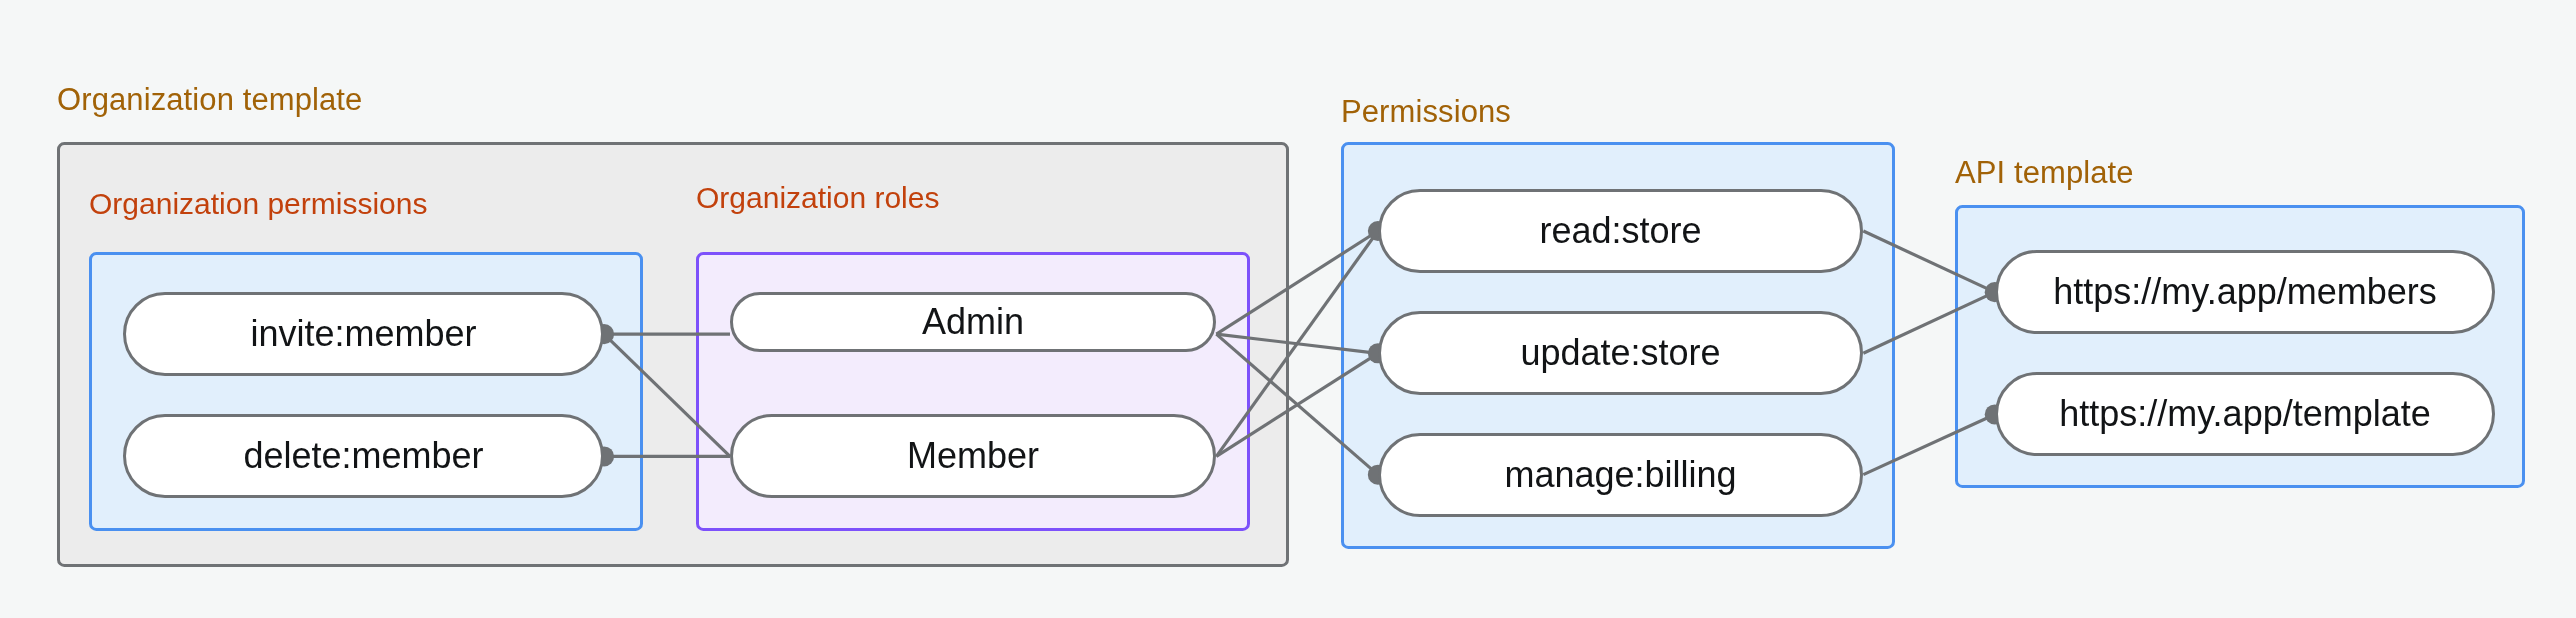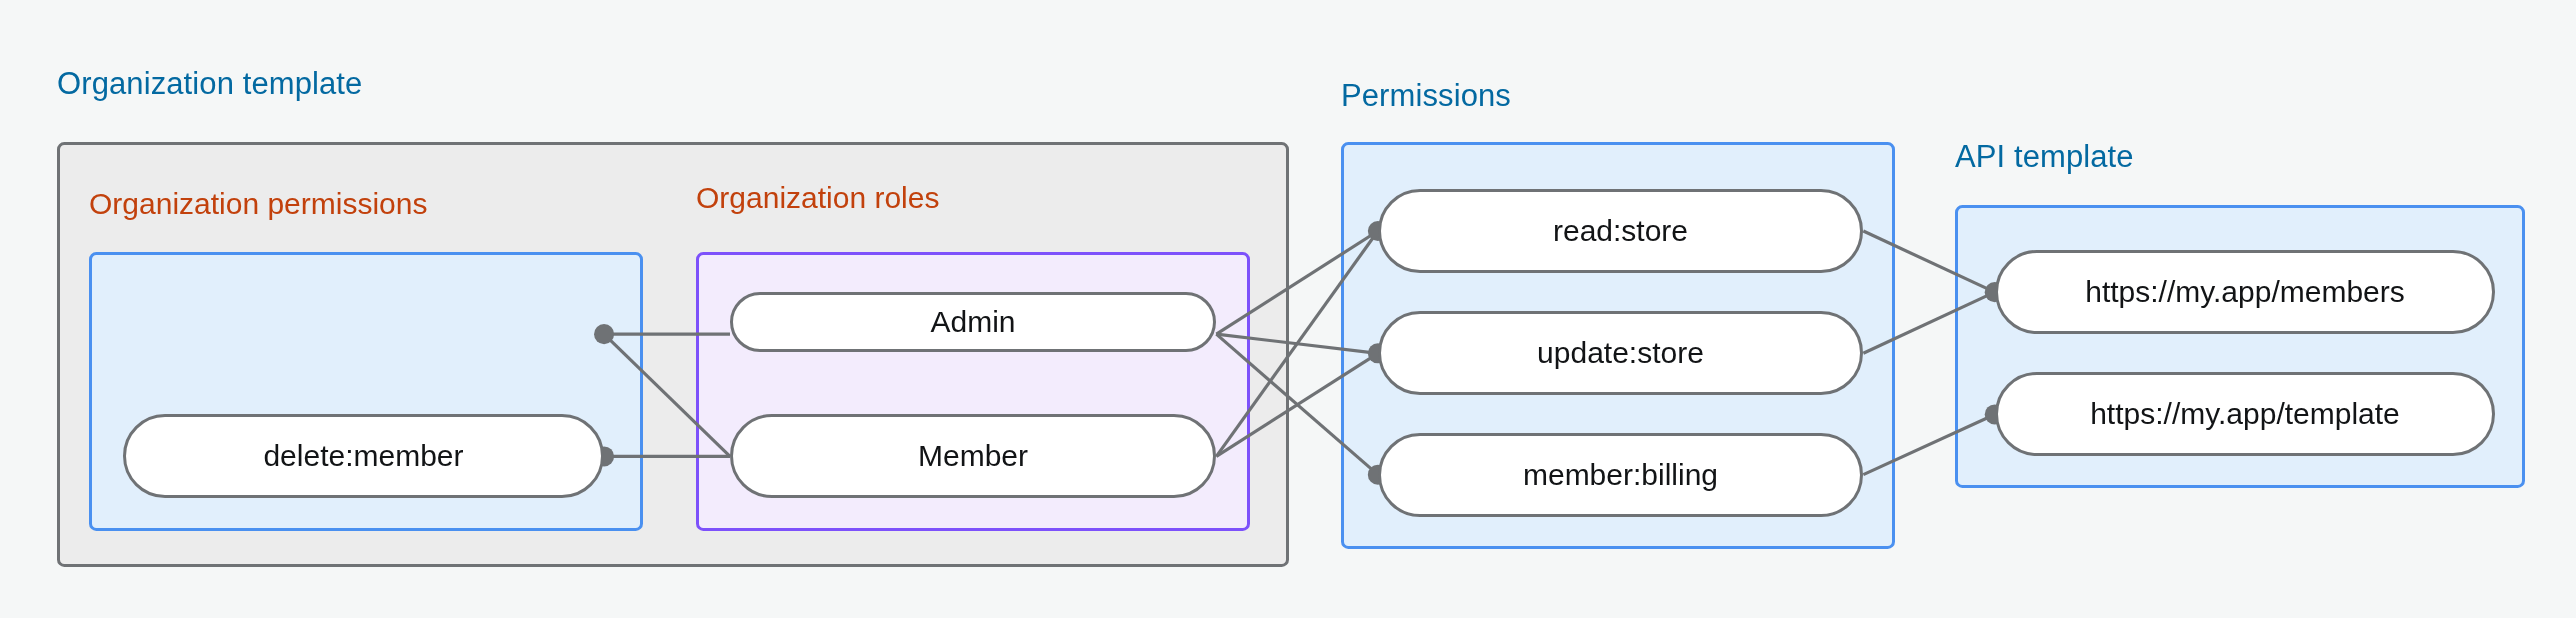--- a/index.html
+++ b/index.html
@@ -15,23 +15,24 @@
     background: #f5f7f7;
     font-family: "Liberation Sans", "DejaVu Sans", sans-serif;
     overflow: hidden;
   }
 
   
   .group-label {
     position: absolute;
     font-size: 31px;
     line-height: 1;
-    color: #0369a1;
+    color: #a16207;
     white-space: nowrap;
     letter-spacing: 0.1px;
+    margin-top: 16px;
   }
   .sub-label {
     position: absolute;
     font-size: 30px;
     line-height: 1;
     color: #c2410c;
     white-space: nowrap;
   }
 
   
@@ -59,21 +60,21 @@
   .pill {
     position: absolute;
     box-sizing: border-box;
     background: #ffffff;
     border: 3.7px solid #6f7275;
     border-radius: 912px;
     display: flex;
     align-items: center;
     justify-content: center;
     color: #121416;
-    font-size: 30px;
+    font-size: 36px;
     white-space: nowrap;
   }
 
   
   #edges {
     position: absolute;
     left: 0;
     top: 0;
     width: 2576px;
     height: 619px;
@@ -130,31 +131,32 @@
 
     <circle cx="662" cy="366" r="11"></circle>
     <circle cx="662" cy="500" r="11"></circle>
     <circle cx="1510" cy="253" r="11"></circle>
     <circle cx="1510" cy="387" r="11"></circle>
     <circle cx="1510" cy="520" r="11"></circle>
     <circle cx="2186" cy="320" r="11"></circle>
     <circle cx="2186" cy="454" r="11"></circle>
   </svg>
 
+  <div class="pill" style="left:123px; top:292px; width:481px; height:84px;">invite:member</div>
 
   <div class="pill" style="left:123px; top:414px; width:481px; height:84px;">delete:member</div>
 
   <div class="pill" style="left:730px; top:292px; width:486px; height:60px;">Admin</div>
 
   <div class="pill" style="left:730px; top:414px; width:486px; height:84px;">Member</div>
 
   <div class="pill" style="left:1378px; top:189px; width:485px; height:84px;">read:store</div>
 
   <div class="pill" style="left:1378px; top:311px; width:485px; height:84px;">update:store</div>
 
-  <div class="pill" style="left:1378px; top:433px; width:485px; height:84px;">member:billing</div>
+  <div class="pill" style="left:1378px; top:433px; width:485px; height:84px;">manage:billing</div>
 
   <div class="pill" style="left:1995px; top:250px; width:500px; height:84px;">https://my.app/members</div>
 
   <div class="pill" style="left:1995px; top:372px; width:500px; height:84px;">https://my.app/template</div>
 
 </div>
 
 
 </body></html>

